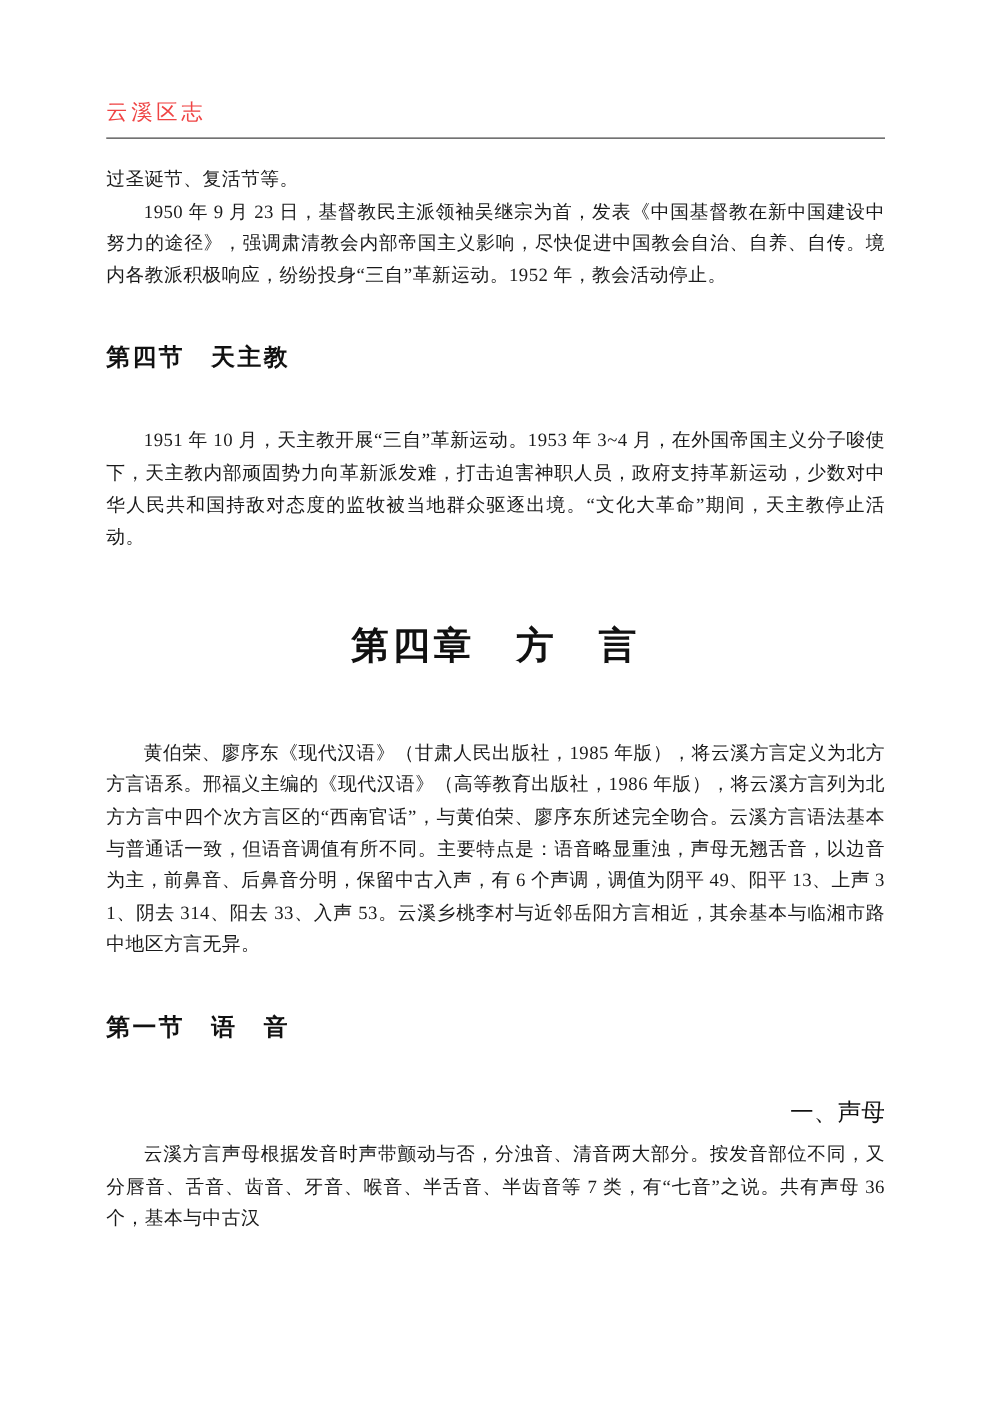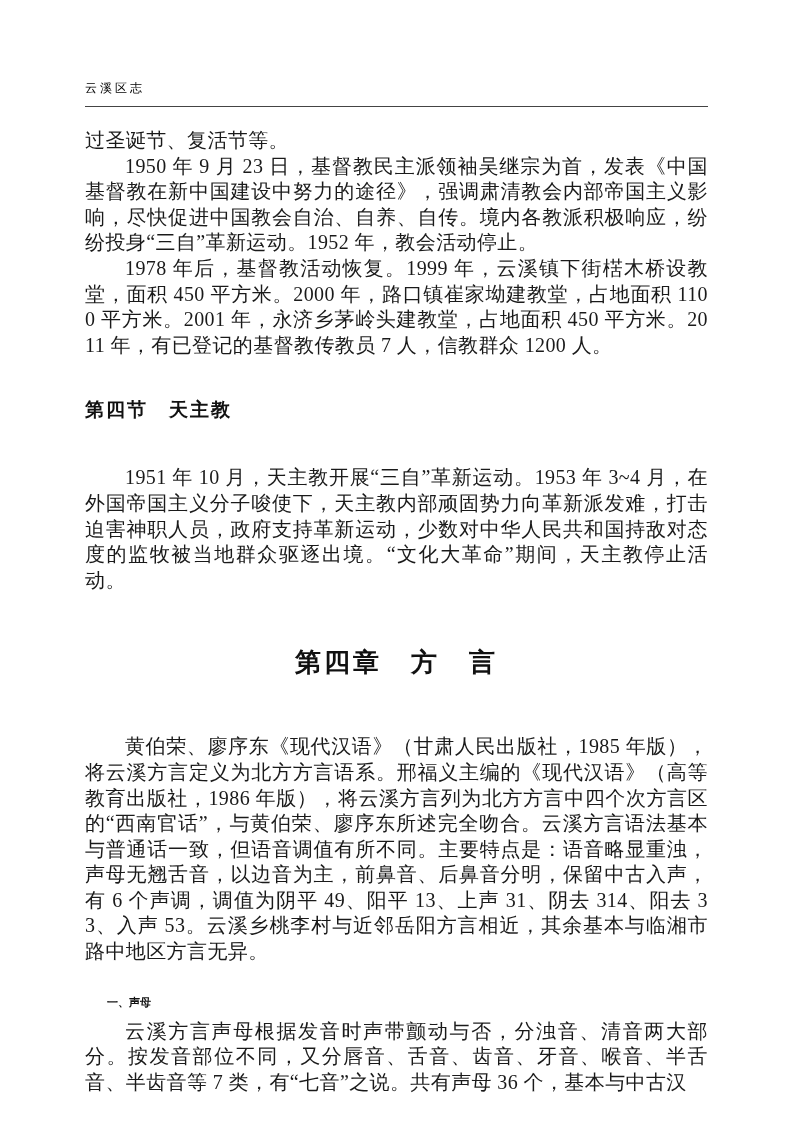--- a/index.html
+++ b/index.html
@@ -16,92 +16,93 @@
     box-sizing: border-box;
     padding: 78px 85px 0 85px;
     font-family: "Liberation Serif", "DejaVu Serif", serif;
     color: #1a1a1a;
     overflow: hidden;
   }
   .page-header {
     margin-bottom: 0;
   }
   .header-title {
-    font-size: 12px;
+    font-size: 17px;
     letter-spacing: 3px;
-    color: #000000;
+    color: #ef4444;
   }
   .header-rule {
     border-bottom: 1px solid #444;
     margin-top: 9px;
   }
   .page-body {
     margin-top: 21px;
   }
   .para {
-    font-size: 20px;
+    font-size: 15px;
     line-height: 25.6px;
     text-align: justify;
     text-justify: inter-ideograph;
     margin: 0;
     text-indent: 2em;
     letter-spacing: 0.4px;
     word-break: break-all;
   }
   .para.no-indent {
     text-indent: 0;
   }
   .section-title {
     font-size: 19px;
     font-weight: bold;
     text-align: left;
     letter-spacing: 2px;
     margin: 39px 0 42px 0;
     color: #111;
   }
   .chapter-title {
-    font-size: 26px;
+    font-size: 30px;
     font-weight: bold;
     text-align: center;
     letter-spacing: 3px;
     margin: 52px 0 54px 0;
     color: #111;
   }
   .sub-title {
-    font-size: 11px;
-    font-weight: bold;
+    font-size: 19px;
+    font-weight: normal;
     margin: 30px 0 9px 0;
     text-indent: 2em;
     color: #111;
+    text-align: right;
   }
 </style>
 </head>
 <body>
 
 <div class="page">
 
   <header class="page-header">
     <span class="header-title">云溪区志</span>
     <div class="header-rule"></div>
   </header>
 
   <main class="page-body">
 
     <p class="para no-indent">过圣诞节、复活节等。</p>
     <p class="para">1950 年 9 月 23 日，基督教民主派领袖吴继宗为首，发表《中国基督教在新中国建设中努力的途径》，强调肃清教会内部帝国主义影响，尽快促进中国教会自治、自养、自传。境内各教派积极响应，纷纷投身“三自”革新运动。1952 年，教会活动停止。</p>
-    <p class="para">1978 年后，基督教活动恢复。1999 年，云溪镇下街楛木桥设教堂，面积 450 平方米。2000 年，路口镇崔家坳建教堂，占地面积 1100 平方米。2001 年，永济乡茅岭头建教堂，占地面积 450 平方米。2011 年，有已登记的基督教传教员 7 人，信教群众 1200 人。</p>
 
     <h2 class="section-title">第四节　天主教</h2>
 
     <p class="para">1951 年 10 月，天主教开展“三自”革新运动。1953 年 3~4 月，在外国帝国主义分子唆使下，天主教内部顽固势力向革新派发难，打击迫害神职人员，政府支持革新运动，少数对中华人民共和国持敌对态度的监牧被当地群众驱逐出境。“文化大革命”期间，天主教停止活动。</p>
 
     <h1 class="chapter-title">第四章　方　言</h1>
 
     <p class="para">黄伯荣、廖序东《现代汉语》（甘肃人民出版社，1985 年版），将云溪方言定义为北方方言语系。邢福义主编的《现代汉语》（高等教育出版社，1986 年版），将云溪方言列为北方方言中四个次方言区的“西南官话”，与黄伯荣、廖序东所述完全吻合。云溪方言语法基本与普通话一致，但语音调值有所不同。主要特点是：语音略显重浊，声母无翘舌音，以边音为主，前鼻音、后鼻音分明，保留中古入声，有 6 个声调，调值为阴平 49、阳平 13、上声 31、阴去 314、阳去 33、入声 53。云溪乡桃李村与近邻岳阳方言相近，其余基本与临湘市路中地区方言无异。</p>
 
+    <h2 class="section-title">第一节　语　音</h2>
 
     <h3 class="sub-title">一、声母</h3>
 
     <p class="para">云溪方言声母根据发音时声带颤动与否，分浊音、清音两大部分。按发音部位不同，又分唇音、舌音、齿音、牙音、喉音、半舌音、半齿音等 7 类，有“七音”之说。共有声母 36 个，基本与中古汉</p>
 
   </main>
 
 </div>
 
 </body></html>

